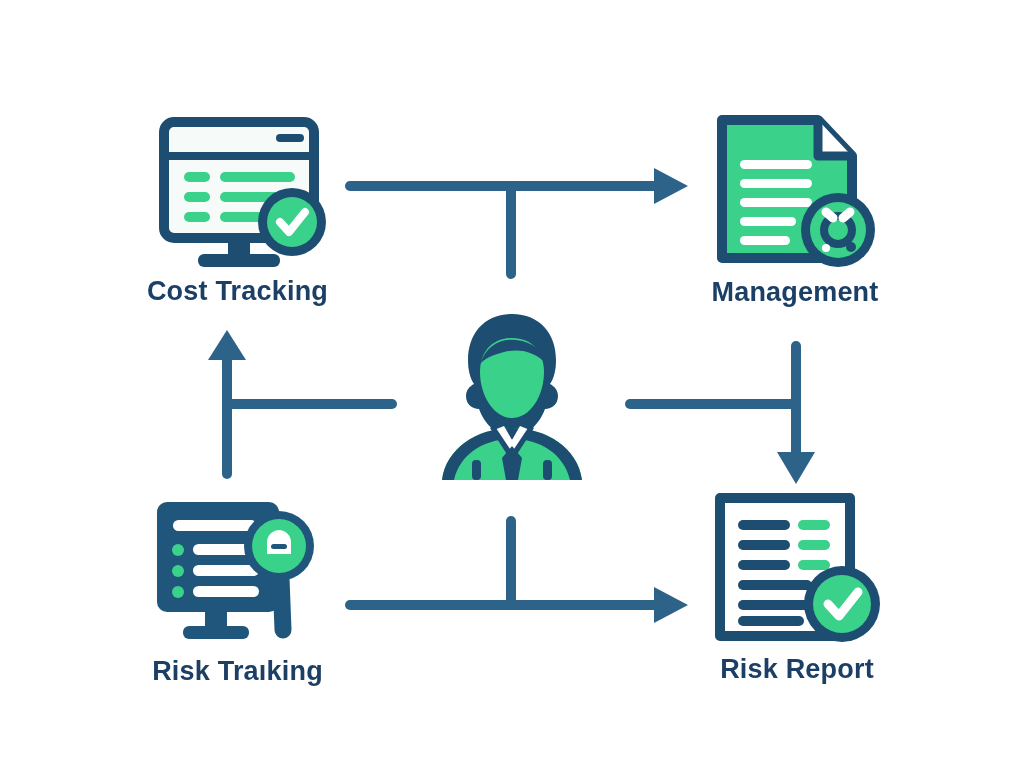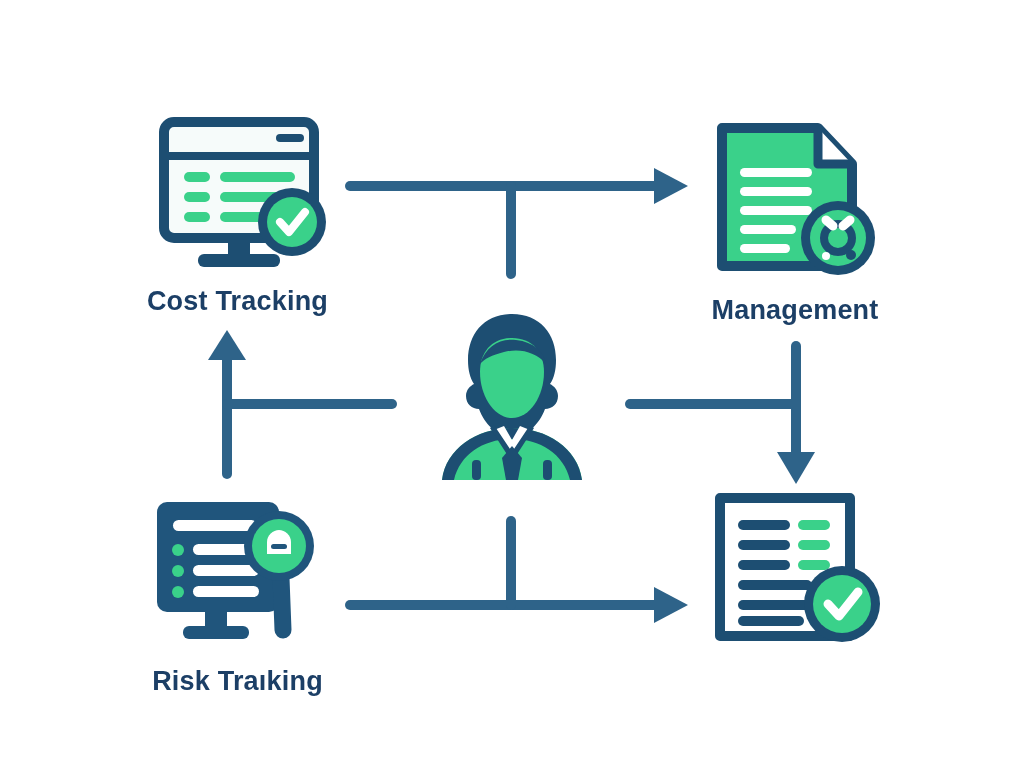--- a/index.html
+++ b/index.html
@@ -22,21 +22,21 @@
   .node {
     position: absolute;
     display: flex;
     flex-direction: column;
     align-items: center;
   }
   .node-icon {
     display: block;
   }
   .node-label {
-    margin-top: 16px;
+    margin-top: 6px;
     font-family: "Liberation Sans", sans-serif;
     font-weight: bold;
     font-size: 27px;
     letter-spacing: 0.2px;
     color: #1c3f66;
     white-space: nowrap;
     text-align: center;
     line-height: 1;
   }
   #arrows {
@@ -128,21 +128,21 @@
       <rect x="88" y="126" width="22" height="18" fill="#1d4e72"></rect>
       <rect x="58" y="142" width="82" height="13" rx="6" fill="#1d4e72"></rect>
 
       <circle cx="152" cy="110" r="34" fill="#1d4e72"></circle>
       <circle cx="152" cy="110" r="25" fill="#3ad18a"></circle>
       <path d="M140 110 L149 120 L165 100" stroke="#ffffff" stroke-width="8" stroke-linecap="round" stroke-linejoin="round" fill="none"></path>
     </svg>
     <div class="node-label">Cost Tracking</div>
   </div>
 
-  <div class="node" style="left:700px; top:116px; width:190px;">
+  <div class="node" style="left:700px; top:108px; width:190px;">
     <svg class="node-icon" width="190" height="165" viewBox="0 0 190 165">
 
       <path d="M22 12 L118 12 L152 48 L152 150 L22 150 Z" fill="#3ad18a" stroke="#1d4e72" stroke-width="10" stroke-linejoin="round"></path>
       <path d="M118 12 L118 48 L152 48" fill="#ffffff" stroke="#1d4e72" stroke-width="9" stroke-linejoin="round"></path>
 
       <rect x="40" y="52" width="72" height="9" rx="4.5" fill="#ffffff"></rect>
       <rect x="40" y="71" width="72" height="9" rx="4.5" fill="#ffffff"></rect>
       <rect x="40" y="90" width="72" height="9" rx="4.5" fill="#ffffff"></rect>
       <rect x="40" y="109" width="56" height="9" rx="4.5" fill="#ffffff"></rect>
       <rect x="40" y="128" width="50" height="9" rx="4.5" fill="#ffffff"></rect>
@@ -199,15 +199,16 @@
       <rect x="36" y="128" width="66" height="10" rx="5" fill="#1d4e72"></rect>
 
       <rect x="96" y="32" width="32" height="10" rx="5" fill="#3ad18a"></rect>
       <rect x="96" y="52" width="32" height="10" rx="5" fill="#3ad18a"></rect>
       <rect x="96" y="72" width="32" height="10" rx="5" fill="#3ad18a"></rect>
 
       <circle cx="140" cy="116" r="38" fill="#1d4e72"></circle>
       <circle cx="140" cy="116" r="29" fill="#3ad18a"></circle>
       <path d="M126 116 L137 128 L156 104" stroke="#ffffff" stroke-width="9" stroke-linecap="round" stroke-linejoin="round" fill="none"></path>
     </svg>
+    <div class="node-label">Risk Report</div>
   </div>
 
 </div>
 
 </body></html>

